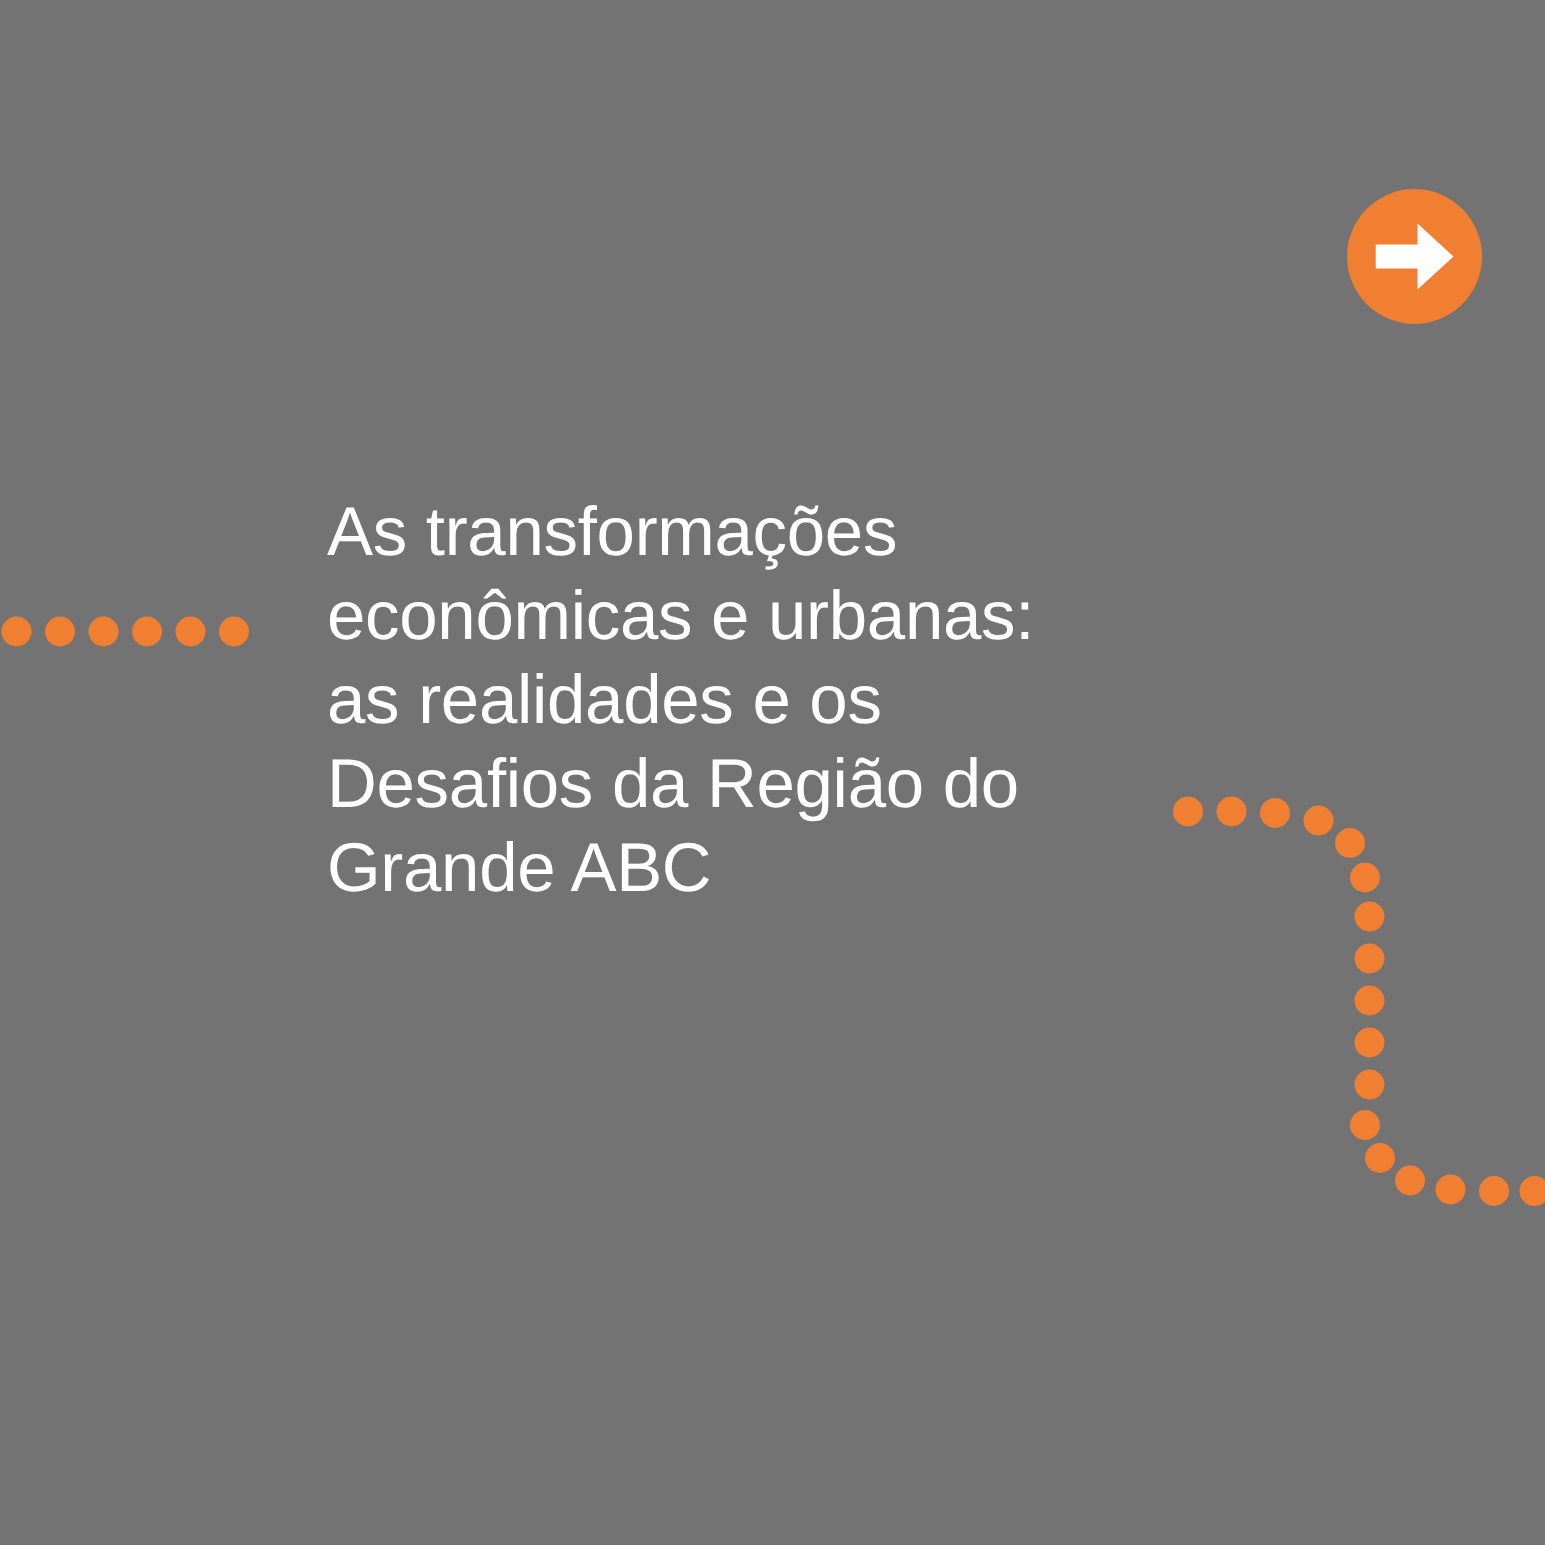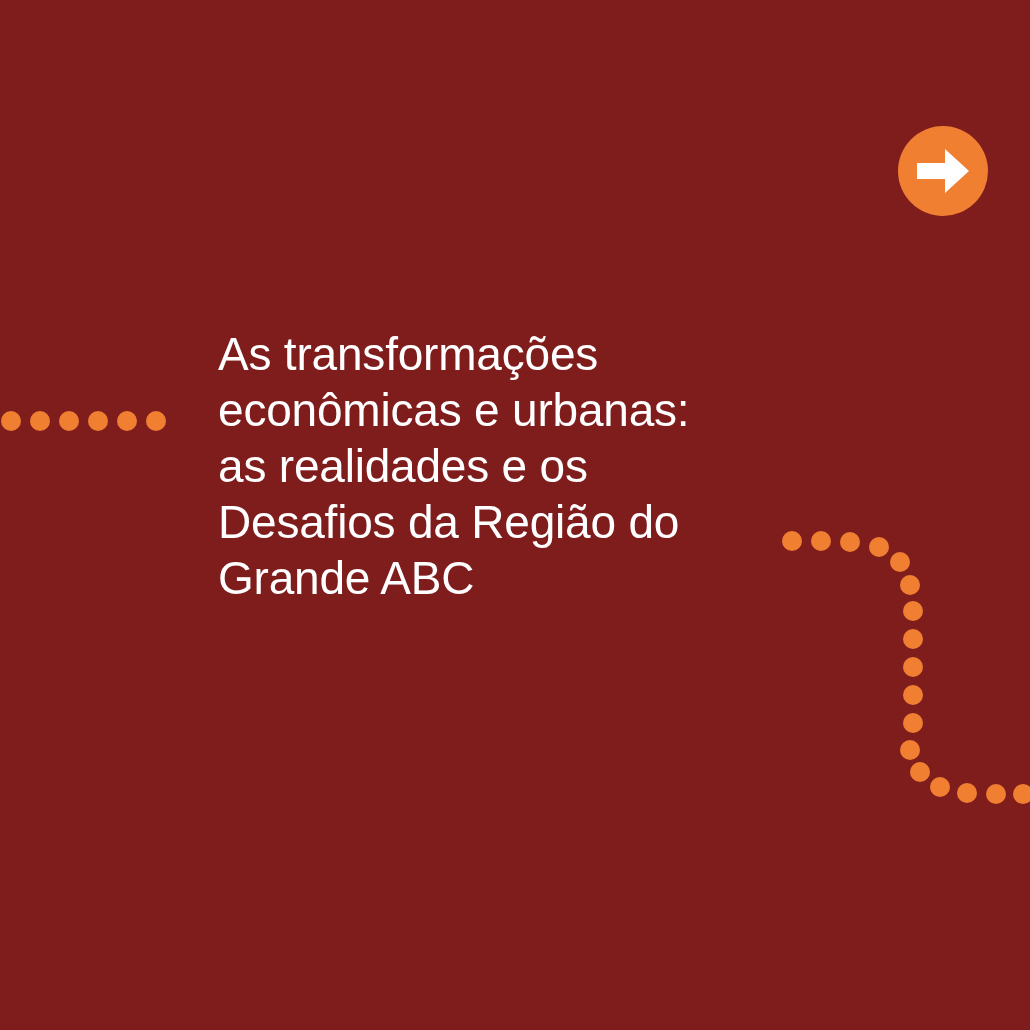--- a/index.html
+++ b/index.html
@@ -58,21 +58,21 @@
     position:absolute;
     border-radius:50%;
     background:#f07f32;
   }
 
   .dots-layer { position:absolute; inset:0; }
 </style>
 </head>
 <body>
 
-<div id="slide" style="background: #7f1d1d;">
+<div id="slide" style="background: #737373;">
 
   <div class="dots-layer" id="left-dots">
       <span class="dot" style="left: 1px; top: 411px; width: 20px; height: 20px; background: rgb(240, 127, 50);"></span>
       <span class="dot" style="left: 30px; top: 411px; width: 20px; height: 20px; background: rgb(240, 127, 50);"></span>
       <span class="dot" style="left: 59px; top: 411px; width: 20px; height: 20px; background: rgb(240, 127, 50);"></span>
       <span class="dot" style="left: 88px; top: 411px; width: 20px; height: 20px; background: rgb(240, 127, 50);"></span>
       <span class="dot" style="left: 117px; top: 411px; width: 20px; height: 20px; background: rgb(240, 127, 50);"></span>
       <span class="dot" style="left: 146px; top: 411px; width: 20px; height: 20px; background: rgb(240, 127, 50);"></span>
     </div>
 

